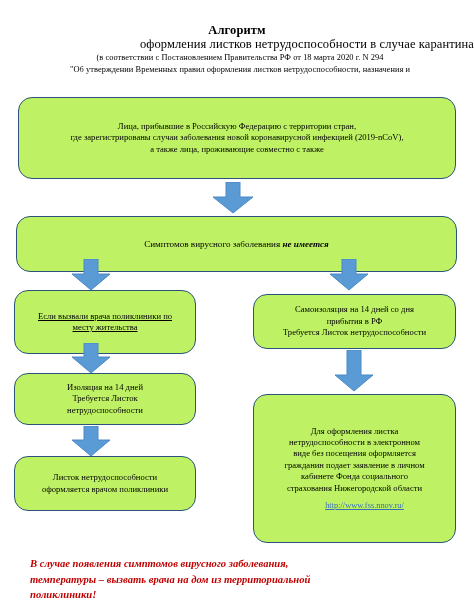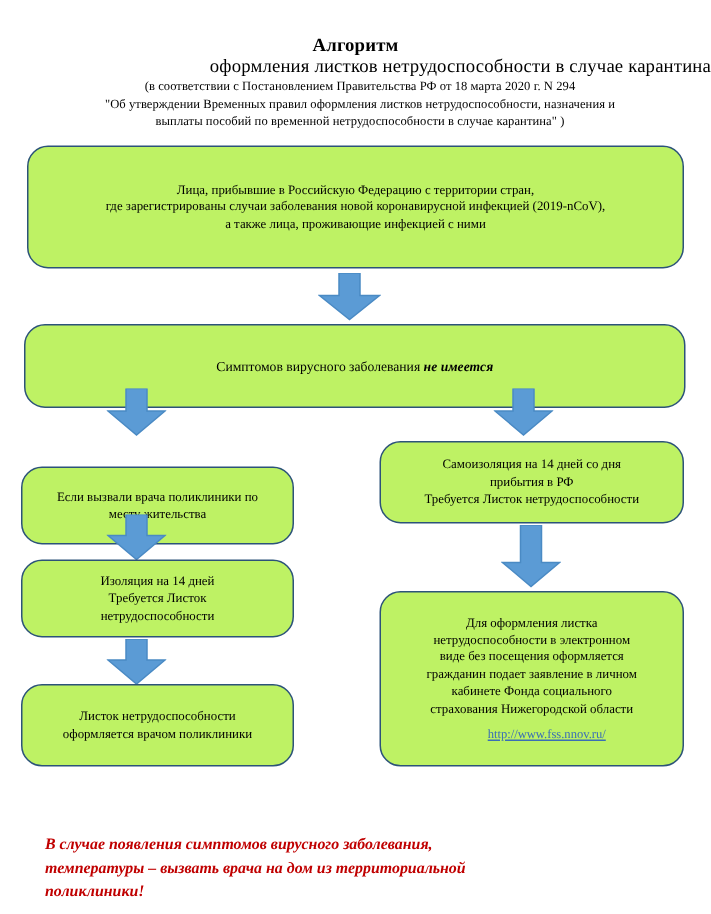--- a/index.html
+++ b/index.html
@@ -101,28 +101,27 @@
   }
 </style>
 </head>
 <body>
 
 <div id="header">
   <div class="h-title1">Алгоритм</div>
   <div class="h-title2">оформления листков нетрудоспособности в случае карантина</div>
   <div class="h-sub">(в соответствии с Постановлением Правительства РФ от 18 марта 2020 г. N 294</div>
   <div class="h-sub">"Об утверждении Временных правил оформления листков нетрудоспособности, назначения и</div>
-  <div class="h-sub">выплаты пособий по временной нетрудоспособности в случае карантина" )</div>
 </div>
 
 <div class="fbox" style="left:18px; top:97px; width:438px; height:82px;">
   <div class="txt">
     <div>Лица, прибывшие в Российскую Федерацию с территории стран,</div>
     <div>где зарегистрированы случаи заболевания новой коронавирусной инфекцией (2019-nCoV),</div>
-    <div>а также лица, проживающие инфекцией с ними</div>
+    <div>а также лица, проживающие совместно с также</div>
   </div>
 </div>
 
 <div class="arrow" style="left:212px; top:182px;">
   <svg width="42" height="32" viewBox="0 0 42 32">
     <polygon points="14,0 28,0 28,15 41,15 21,31 1,15 14,15" fill="#5b9bd5" stroke="#4a8ac4" stroke-width="1"></polygon>
   </svg>
 </div>
 
 <div class="fbox bigtext" style="left:16px; top:216px; width:441px; height:56px;">
@@ -136,21 +135,21 @@
     <polygon points="13,0 27,0 27,15 39,15 20,31 1,15 13,15" fill="#5b9bd5" stroke="#4a8ac4" stroke-width="1"></polygon>
   </svg>
 </div>
 
 <div class="arrow" style="left:329px; top:259px;">
   <svg width="40" height="32" viewBox="0 0 40 32">
     <polygon points="13,0 27,0 27,15 39,15 20,31 1,15 13,15" fill="#5b9bd5" stroke="#4a8ac4" stroke-width="1"></polygon>
   </svg>
 </div>
 
-<div class="fbox" style="left:14px; top:311px; width:182px; height:52px;">
+<div class="fbox" style="left:14px; top:290px; width:182px; height:64px;text-decoration:underline;">
   <div class="txt">
     <div>Если вызвали врача поликлиники по</div>
     <div>месту жительства</div>
   </div>
 </div>
 
 <div class="arrow" style="left:71px; top:343px;">
   <svg width="40" height="31" viewBox="0 0 40 31">
     <polygon points="13,0 27,0 27,14 39,14 20,30 1,14 13,14" fill="#5b9bd5" stroke="#4a8ac4" stroke-width="1"></polygon>
   </svg>
@@ -184,21 +183,21 @@
     <div>Требуется Листок нетрудоспособности</div>
   </div>
 </div>
 
 <div class="arrow" style="left:334px; top:350px;">
   <svg width="40" height="42" viewBox="0 0 40 42">
     <polygon points="13,0 27,0 27,25 39,25 20,41 1,25 13,25" fill="#5b9bd5" stroke="#4a8ac4" stroke-width="1"></polygon>
   </svg>
 </div>
 
-<div class="fbox" style="left:253px; top:394px; width:203px; height:117px;">
+<div class="fbox" style="left:253px; top:394px; width:203px; height:149px;">
   <div class="txt">
     <div>Для оформления листка</div>
     <div>нетрудоспособности в электронном</div>
     <div>виде без посещения оформляется</div>
     <div>гражданин подает заявление в личном</div>
     <div>кабинете Фонда социального</div>
     <div>страхования Нижегородской области</div>
     <a class="link" href="#">http://www.fss.nnov.ru/</a>
   </div>
 </div>

